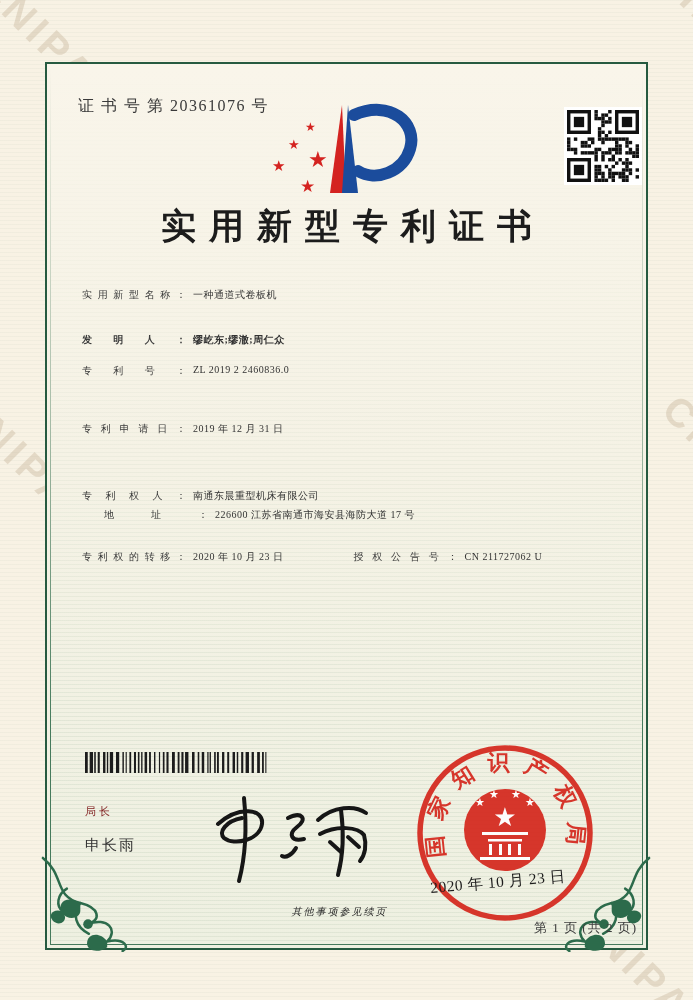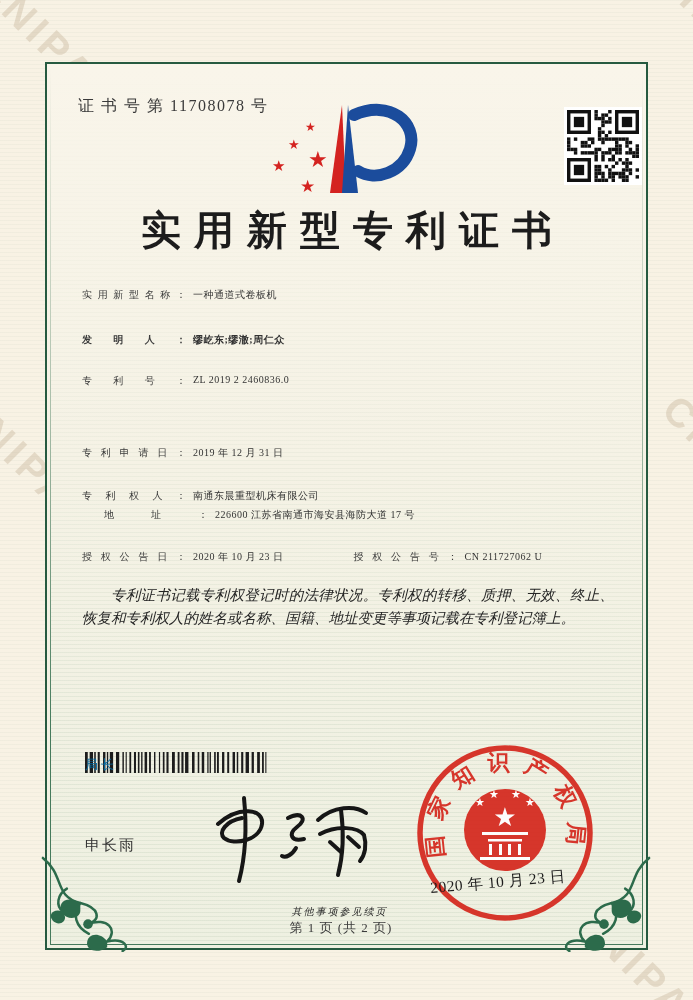--- a/index.html
+++ b/index.html
@@ -31,41 +31,41 @@
     mask-image:linear-gradient(180deg,transparent 0%,rgba(0,0,0,.45) 40%,#000 75%);
   }
   .ornament{position:absolute;width:96px;height:96px;}
   .ornament.left{left:40px;top:856px;transform:scaleX(-1);}
   .ornament.right{left:556px;top:856px;}
   .cert-number{position:absolute;left:78px;top:96px;font-size:16px;letter-spacing:1.5px;color:#3a3a3a;}
   .logo{position:absolute;left:268px;top:99px;width:162px;height:100px;}
   .qr{position:absolute;left:564px;top:107px;width:78px;height:78px;background:#fff;padding:3px;box-sizing:border-box;}
   .title{
     position:absolute;left:45px;top:203px;width:603px;text-align:center;
-    font-size:40px;font-weight:bold;letter-spacing:13px;text-indent:13px;color:#1c1c1c;
+    font-size:35px;font-weight:bold;letter-spacing:13px;text-indent:13px;color:#1c1c1c;
   }
   .field-row{position:absolute;left:82px;font-size:10px;color:#3b3b3b;white-space:nowrap;}
   .f-label{display:inline-block;width:104px;text-align:justify;text-align-last:justify;vertical-align:top;}
   .f-value{margin-left:7px;letter-spacing:0.5px;color:#333;}
   .f-pair2{margin-left:70px;}
   .paragraphs{
     position:absolute;left:82px;top:584px;width:532px;
     font-style:italic;font-size:14.5px;line-height:22.5px;color:#252525;text-align:justify;
   }
   .paragraphs p{margin:0;text-indent:2em;}
   .barcode{position:absolute;left:85px;top:752px;width:185px;height:21px;}
-  .director-title{position:absolute;left:85px;top:756px;font-size:13px;letter-spacing:3px;color:#0369a1;}
+  .director-title{position:absolute;left:85px;top:804px;font-size:11px;letter-spacing:3px;color:#7f1d1d;}
   .director-name{position:absolute;left:85px;top:836px;font-size:15px;letter-spacing:2px;color:#333;text-align:center;}
   .signature{position:absolute;left:192px;top:788px;width:190px;height:100px;}
   .seal{position:absolute;left:410px;top:738px;width:190px;height:190px;opacity:.93;}
   .seal-date{
     position:absolute;left:430px;top:871px;width:160px;font-size:15.5px;color:#1d1d1d;
     letter-spacing:0.5px;transform:rotate(-5deg);white-space:nowrap;
   }
-  .page-footer{position:absolute;left:45px;top:919px;width:592px;text-align:center;font-size:13px;letter-spacing:1px;color:#3c3c3c;}
+  .page-footer{position:absolute;left:45px;top:919px;width:592px;text-align:right;font-size:13px;letter-spacing:1px;color:#3c3c3c;}
   .continuation{position:absolute;left:0;top:905px;width:679px;text-align:center;font-style:italic;font-size:10px;letter-spacing:2px;color:#2a2a2a;}
 </style>
 </head>
 <body>
 
 <div class="page-lines"></div>
 
 <span class="watermark" style="left:-36px;top:8px;">CNIPA</span>
 <span class="watermark" style="left:618px;top:-26px;">CNIPA</span>
 <span class="watermark" style="left:418px;top:282px;color:rgba(186,165,138,0.26);">CNIPA</span>
@@ -100,21 +100,21 @@
     <path d="M72,34 C82,40 84,52 76,58"></path>
   </g>
   <g fill="#2c6b4b">
     <circle cx="50" cy="71" r="5"></circle>
     <path d="M58,49 c14,-9 25,0 19,10 c-6,9 -19,6 -19,-2 z"></path>
     <path d="M30,89 c8,-11 21,-8 21,2 c0,9 -13,10 -21,4 z"></path>
     <path d="M76,58 c10,-4 16,3 11,9 c-5,6 -14,3 -13,-4 z"></path>
   </g>
 </svg>
 
-<div class="cert-number">证 书 号 第 11708078 号</div>
+<div class="cert-number">证 书 号 第 20361076 号</div>
 
 <svg class="logo" viewBox="0 0 162 100">
   <g fill="#d42320" font-family="'DejaVu Sans',sans-serif">
     <text x="4" y="72" font-size="15">★</text>
     <text x="20" y="50" font-size="13">★</text>
     <text x="37" y="32" font-size="12">★</text>
     <text x="40" y="68" font-size="22">★</text>
     <text x="32" y="93" font-size="17">★</text>
   </g>
   <polygon points="74,6 62,94 78,94" fill="#d42320"></polygon>
@@ -262,38 +262,37 @@
 </div>
 
 <div class="title">实用新型专利证书</div>
 
 <div class="field-row" style="top:288px;">
   <span class="f-label">实用新型名称：</span><span class="f-value">一种通道式卷板机</span>
 </div>
 <div class="field-row" style="top:333px;font-weight:bold;">
   <span class="f-label">发明人：</span><span class="f-value">缪屹东;缪澈;周仁众</span>
 </div>
-<div class="field-row" style="top:374px;">
+<div class="field-row" style="top:364px;">
   <span class="f-label">专利号：</span><span class="f-value">ZL 2019 2 2460836.0</span>
 </div>
-<div class="field-row" style="top:446px;">
+<div class="field-row" style="top:422px;">
   <span class="f-label">专利申请日：</span><span class="f-value">2019 年 12 月 31 日</span>
 </div>
 <div class="field-row" style="top:489px;">
   <span class="f-label">专利权人：</span><span class="f-value">南通东晨重型机床有限公司</span>
 </div>
 <div class="field-row" style="top:508px;margin-left:22px;">
   <span class="f-label">地址：</span><span class="f-value">226600 江苏省南通市海安县海防大道 17 号</span>
 </div>
 <div class="field-row" style="top:550px;">
-  <span class="f-label">授权公告日：</span><span class="f-value">2020 年 10 月 23 日</span><span class="f-pair2"><span class="f-label">授权公告号：</span><span class="f-value">CN 211727062 U</span></span>
+  <span class="f-label">专利权的转移：</span><span class="f-value">2020 年 10 月 23 日</span><span class="f-pair2"><span class="f-label">授权公告号：</span><span class="f-value">CN 211727062 U</span></span>
 </div>
 
 <div class="paragraphs">
-  <p>专利证书记载专利权登记时的法律状况。专利权的转移、质押、无效、终止、恢复和专利权人的姓名或名称、国籍、地址变更等事项记载在专利登记簿上。</p>
 </div>
 
 <div class="barcode">
   <svg id="bar-svg" width="185" height="21" viewBox="0 0 185 20" preserveAspectRatio="none">
       <rect x="0" y="0" width="2.7599785804748533" height="20" fill="#1c1c1c"></rect>
       <rect x="4.656408667564392" y="0" width="3.3815369606018066" height="20" fill="#1c1c1c"></rect>
       <rect x="9.205940318107604" y="0" width="1.580989146232605" height="20" fill="#1c1c1c"></rect>
       <rect x="12.704759490489959" y="0" width="2.084626817703247" height="20" fill="#1c1c1c"></rect>
       <rect x="18.03338429927826" y="0" width="2.3954565048217775" height="20" fill="#1c1c1c"></rect>
       <rect x="21.86787359714508" y="0" width="1.3509085416793822" height="20" fill="#1c1c1c"></rect>

